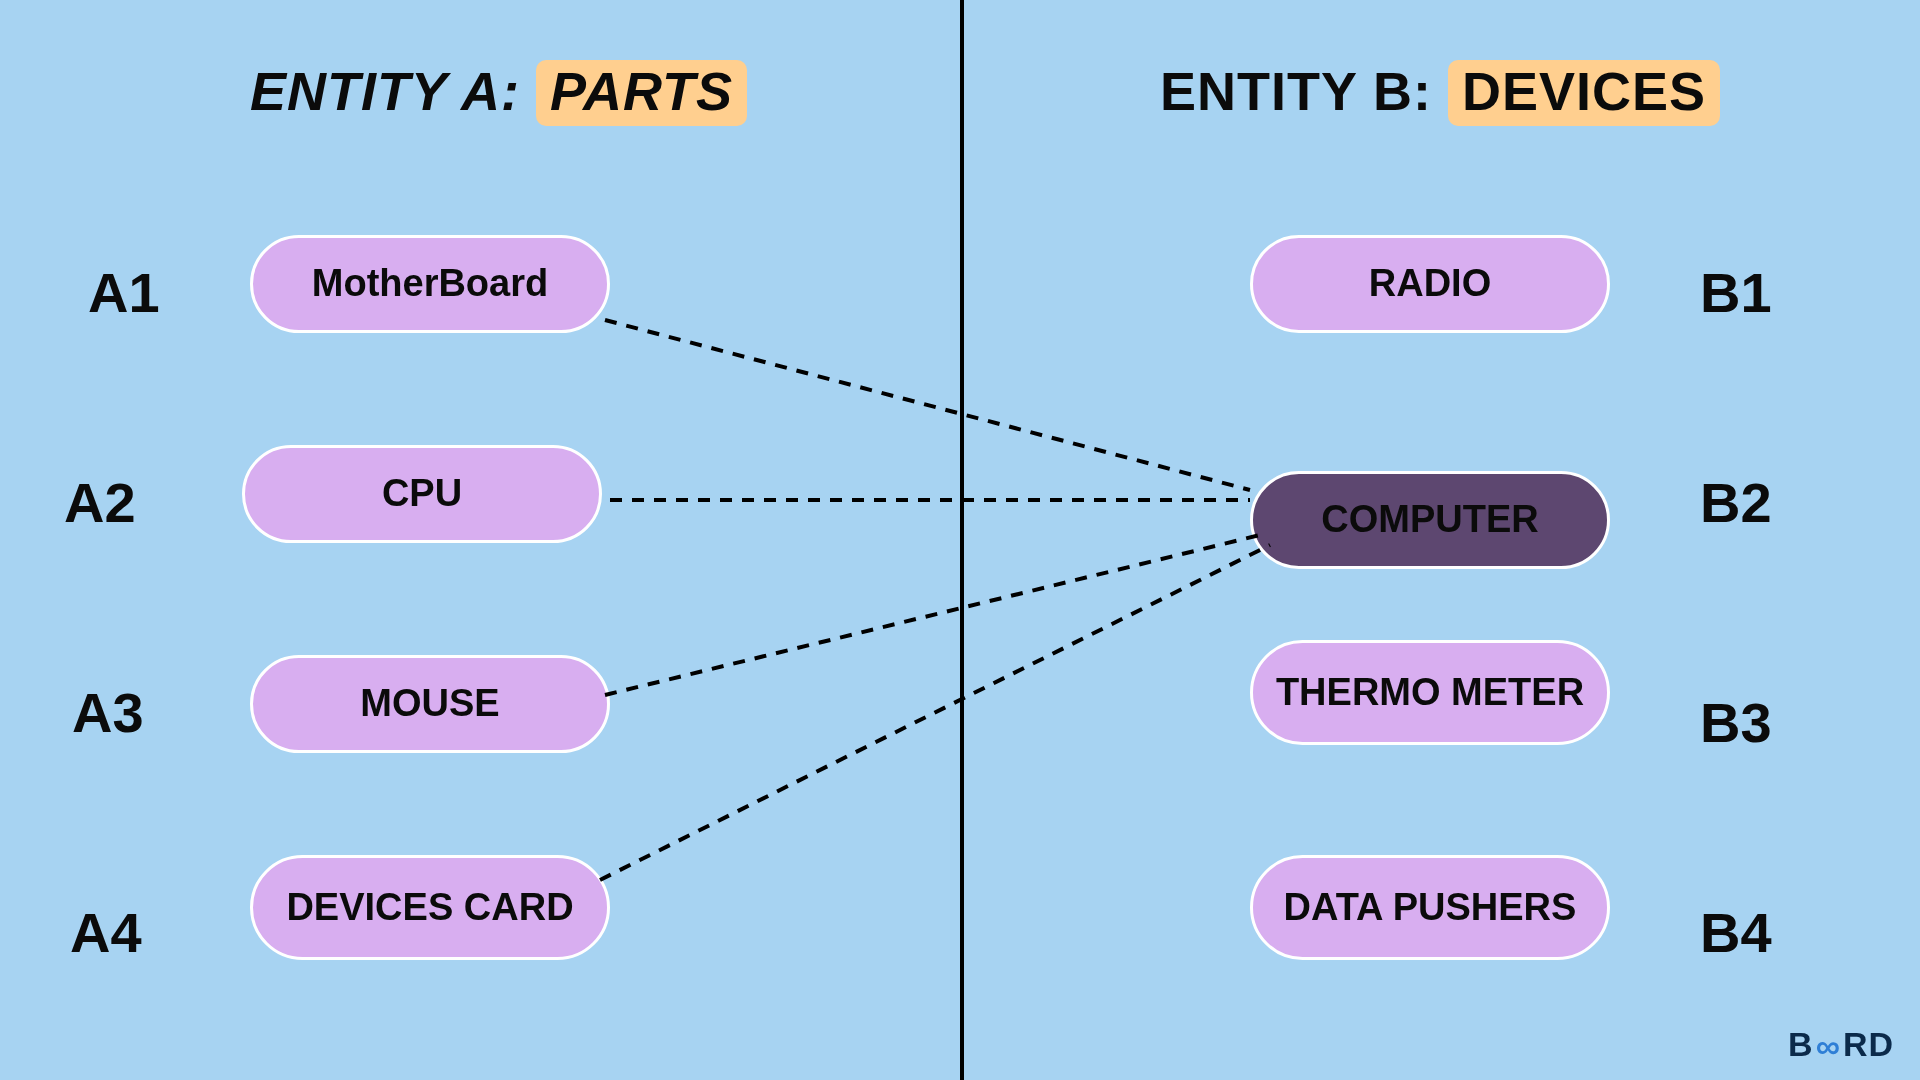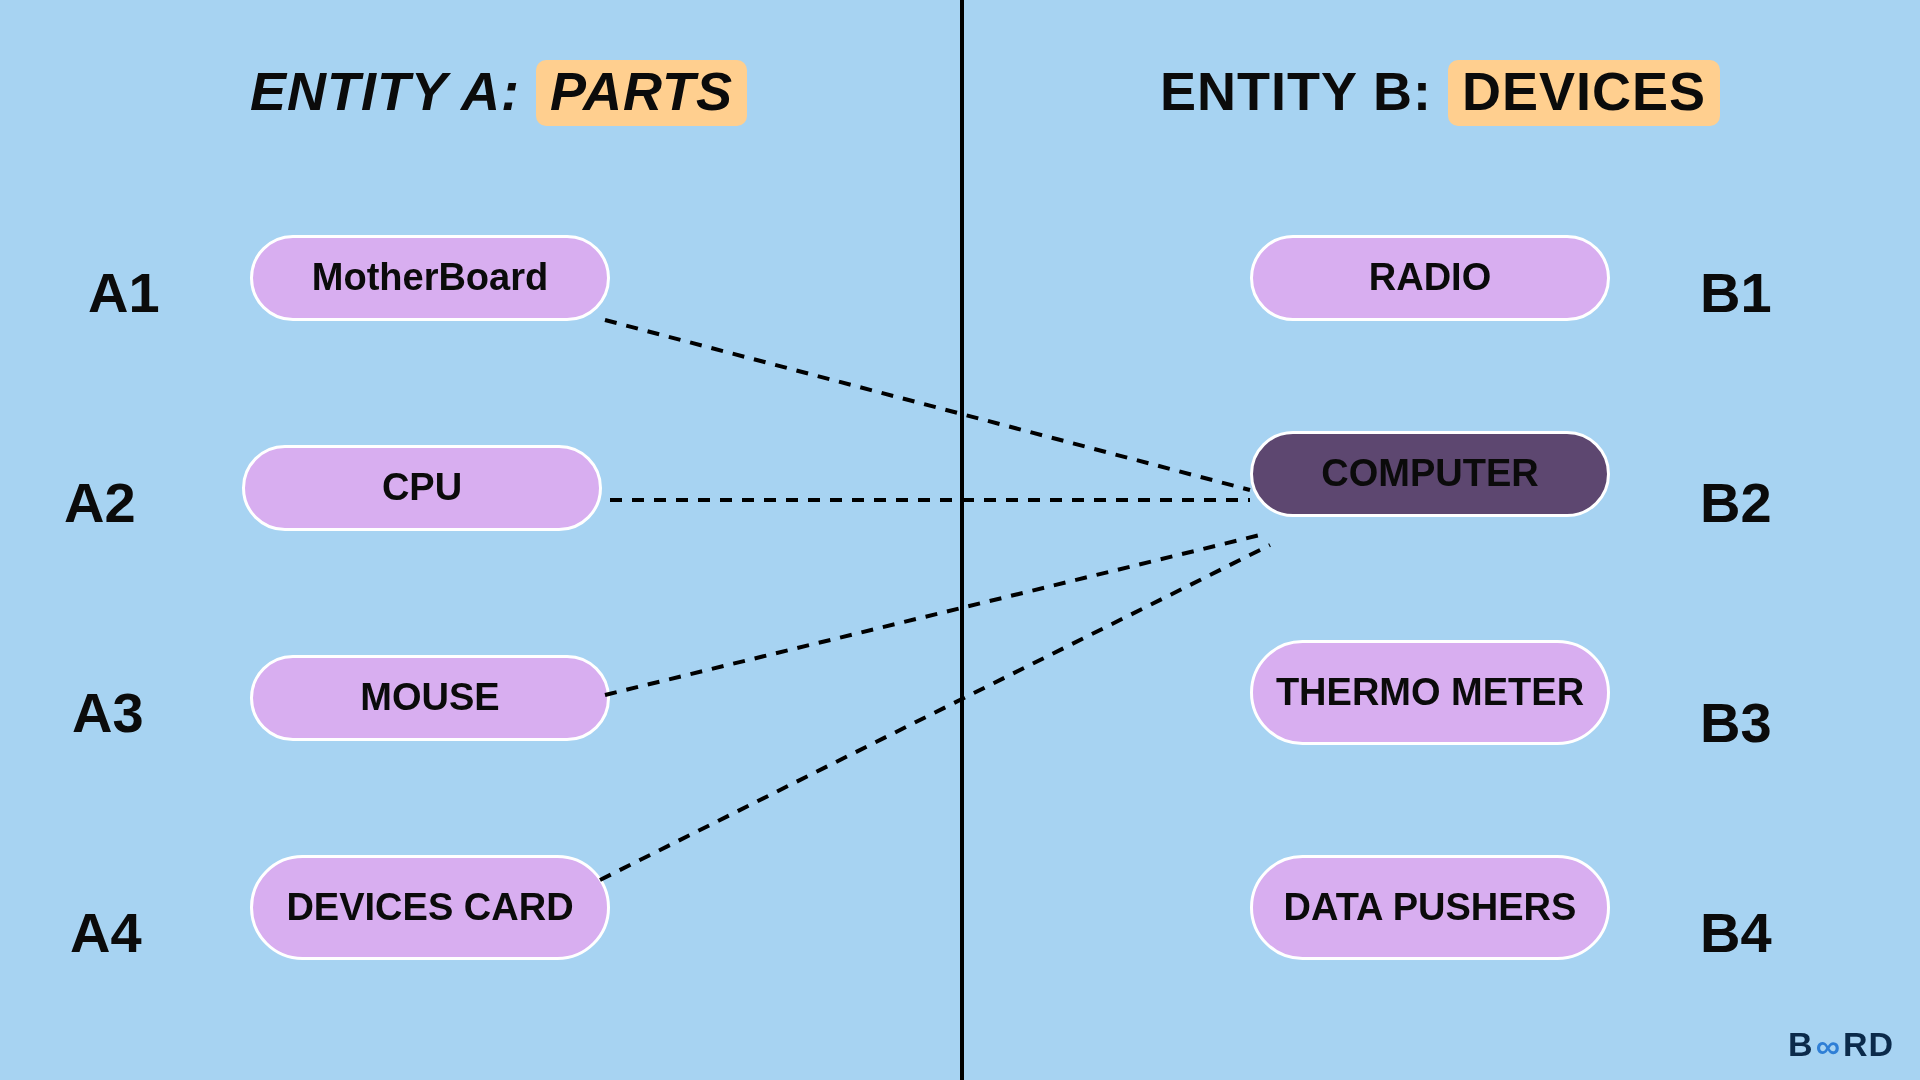--- a/index.html
+++ b/index.html
@@ -19,21 +19,21 @@
   }
   .hl {
     display: inline-block;
     background: #ffcf8f;
     border-radius: 10px;
     padding: 0 14px 4px 14px;
   }
   .pill {
     position: absolute;
     width: 360px;
-    height: 86px;
+    height: 98px;
     border-radius: 55px;
     border: 3px solid #ffffff;
     display: flex;
     align-items: center;
     justify-content: center;
     text-align: center;
     font-weight: 800;
     font-size: 38px;
     line-height: 1.1;
     padding: 0 20px;
@@ -108,21 +108,21 @@
   <div class="pill light tall" style="left:250px; top:855px;">
     <span>DEVICES CARD</span>
   </div>
   <div class="lbl" style="left:70px; top:900px;">A4</div>
 
   <div class="pill light" style="left:1250px; top:235px;">
     <span>RADIO</span>
   </div>
   <div class="lbl" style="left:1700px; top:260px;">B1</div>
 
-  <div class="pill dark" style="left:1250px; top:431px;">
+  <div class="pill dark" style="left:1250px; top:471px;">
     <span>COMPUTER</span>
   </div>
   <div class="lbl" style="left:1700px; top:470px;">B2</div>
 
   <div class="pill light tall" style="left:1250px; top:640px;">
     <span>THERMO METER</span>
   </div>
   <div class="lbl" style="left:1700px; top:690px;">B3</div>
 
   <div class="pill light tall" style="left:1250px; top:855px;">

